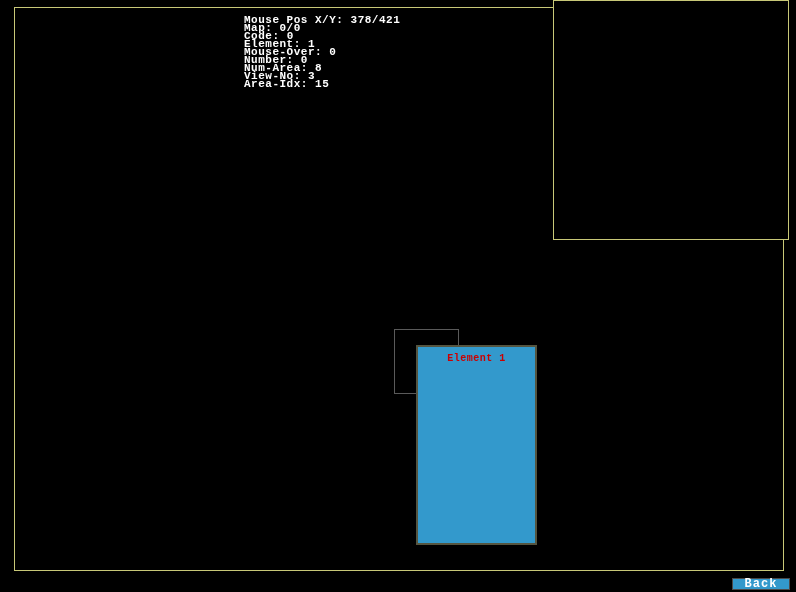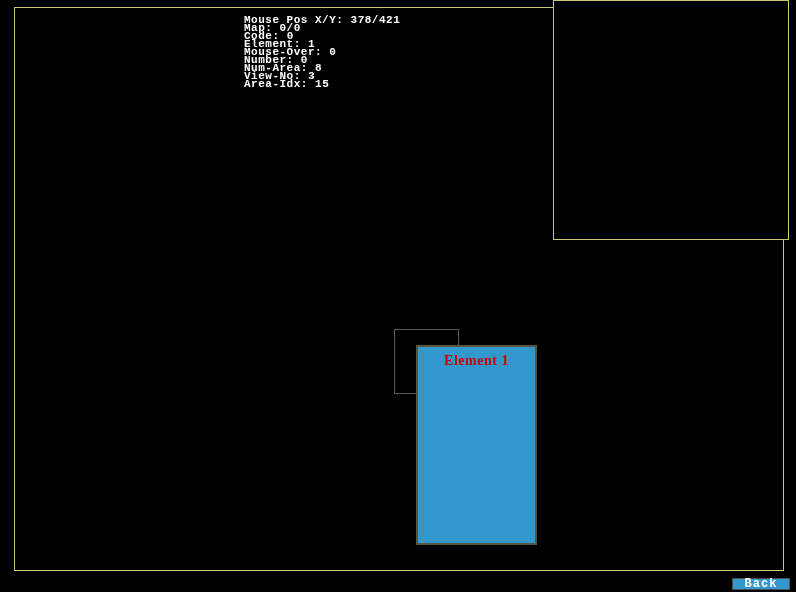--- a/index.html
+++ b/index.html
@@ -62,23 +62,23 @@
       background: #3399cc;
       border: 2px solid #555540;
     }
     .element-label {
       position: absolute;
       top: 6px;
       left: 0;
       width: 100%;
       text-align: center;
       color: #cc0000;
-      font-size: 14px;
+      font-size: 10px;
       font-weight: bold;
-      font-family: Liberation Serif, serif;
+      font-family: Liberation Mono, monospace;
       letter-spacing: 0.5px;
     }
     .back-button {
       position: absolute;
       right: 6px;
       bottom: 2px;
       width: 58px;
       height: 12px;
       background: #3399cc;
       border: 1px solid #4a4a4a;

